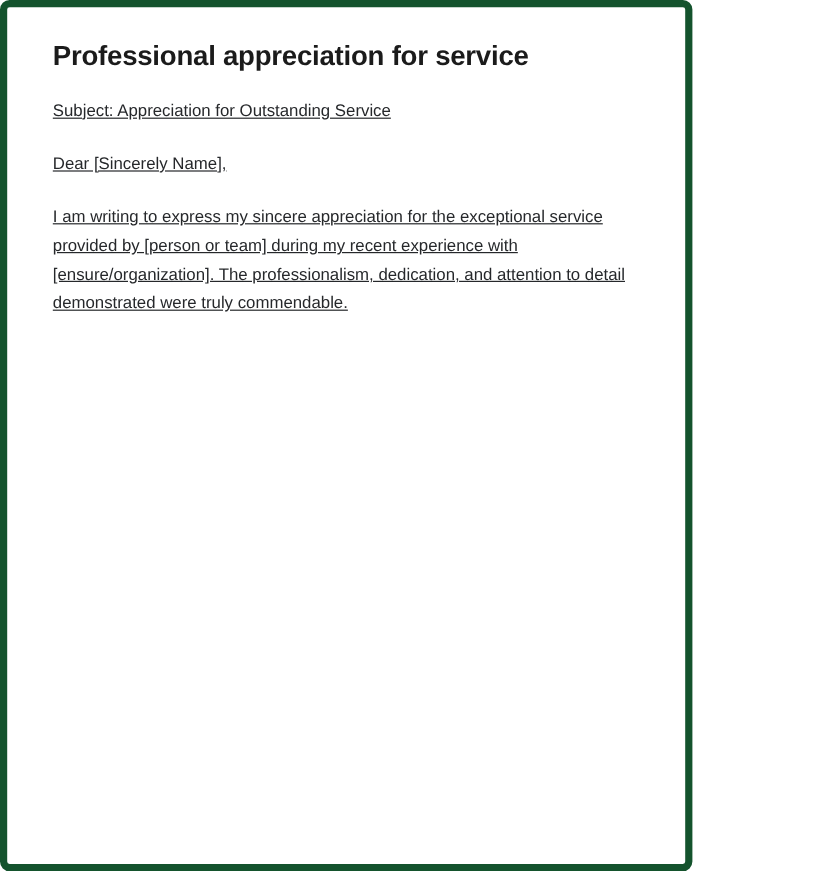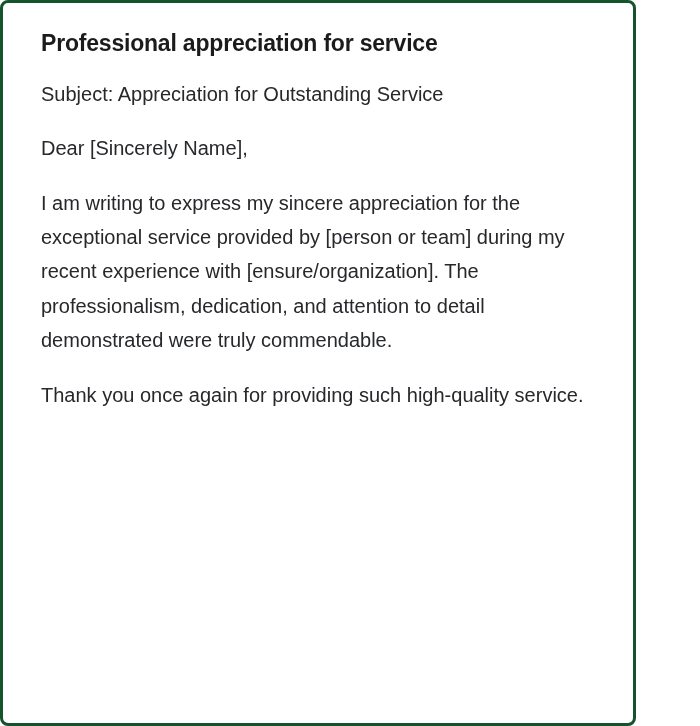--- a/index.html
+++ b/index.html
@@ -9,47 +9,47 @@
   }
   body {
     width: 700px;
     height: 726px;
     font-family: "Liberation Sans", sans-serif;
     color: #202124;
     -webkit-font-smoothing: antialiased;
   }
   .document-card {
     box-sizing: border-box;
-    width: 636px;
+    width: 577px;
     min-height: 726px;
     background: #ffffff;
-    border: 3px solid #14532d;
+    border: 6px solid #14532d;
     border-radius: 8px;
     padding: 26px 38px 30px 38px;
   }
   .doc-title {
     font-size: 23px;
     font-weight: bold;
     line-height: 1.3;
     margin: 0 0 18px 0;
     color: #1b1b1b;
     letter-spacing: -0.2px;
   }
   .doc-para {
-    font-size: 20px;
+    font-size: 14px;
     line-height: 1.72;
     margin: 0 0 20px 0;
     color: #26282b;
+    text-decoration: underline;
   }
   .doc-para:last-child {
     margin-bottom: 0;
   }
 </style>
 </head>
 <body>
 
 <div class="document-card">
   <h1 class="doc-title">Professional appreciation for service</h1>
   <p class="doc-para">Subject: Appreciation for Outstanding Service</p>
   <p class="doc-para">Dear [Sincerely Name],</p>
   <p class="doc-para">I am writing to express my sincere appreciation for the exceptional service provided by [person or team] during my recent experience with [ensure/organization]. The professionalism, dedication, and attention to detail demonstrated were truly commendable.</p>
-  <p class="doc-para">Thank you once again for providing such high-quality service.</p>
 </div>
 
 </body></html>

